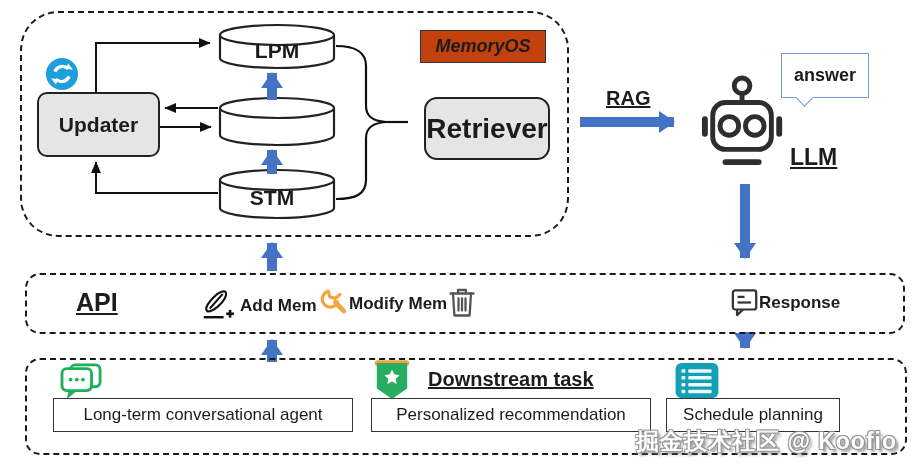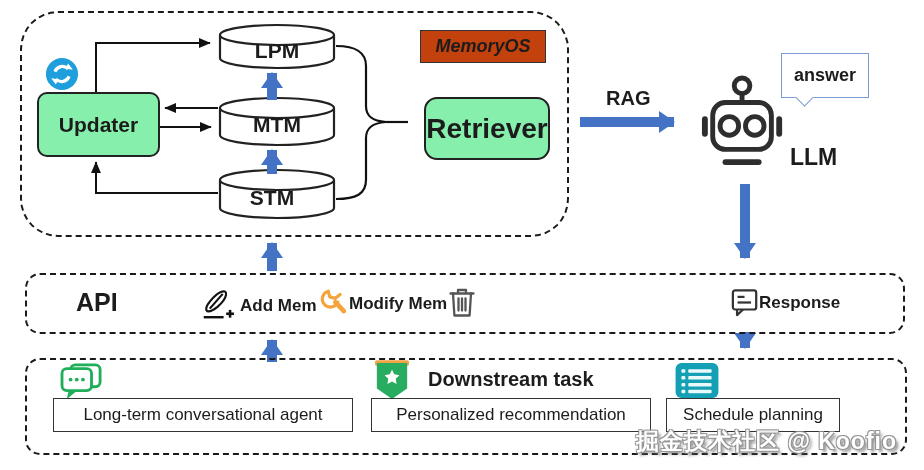--- a/index.html
+++ b/index.html
@@ -5,27 +5,27 @@
   :root{
     --blue:#4472C4; --ink:#1c1c1c; --line:#222;
   }
   html,body{margin:0;padding:0;background:#fff;}
   #stage{
     position:relative;width:924px;height:470px;background:#fff;overflow:hidden;
     font-family:"Liberation Sans",sans-serif;color:var(--ink);
   }
   .abs{position:absolute;}
   .dashed{border:2.5px dashed #1a1a1a;background:transparent;}
-  .solidbox{border:2px solid #222;background:#86efac;border-radius:10px;
+  .solidbox{border:2px solid #222;background:#e5e5e5;border-radius:10px;
     display:flex;align-items:center;justify-content:center;font-weight:bold;}
   .cyl-label{width:114px;text-align:center;font-weight:bold;font-size:21px;}
   .taskbox{border:1.6px solid #333;background:#fff;display:flex;align-items:center;
     justify-content:center;font-size:17px;height:32px;}
   .apitem{display:flex;align-items:center;gap:0;font-weight:bold;font-size:17px;}
-  .bigtitle{font-weight:bold;}
+  .bigtitle{font-weight:bold;text-decoration:underline;}
   #watermark{
     font-weight:bold;font-size:23px;color:#ffffff;opacity:.92;letter-spacing:1px;
     text-shadow:-1px -1px 0 #8d8d8d,1px -1px 0 #8d8d8d,-1px 1px 0 #8d8d8d,
                  1px 1px 0 #8d8d8d,3px 3px 3px rgba(90,90,90,.75);
     white-space:nowrap;
     text-align:center;
   }
   #answer-box{
     border:1.6px solid #7b9bd2;background:#fff;display:flex;align-items:center;
     justify-content:center;font-weight:bold;font-size:18px;
@@ -93,21 +93,20 @@
       <path d="M10.5 15.5 a8.5 8.5 0 0 1 14 -3" fill="none" stroke="#fff" stroke-width="3.4"></path>
       <polygon points="21.5,12.5 29.5,13.5 24.5,7" fill="#fff"></polygon>
     </g>
   </svg>
 
   <div class="abs solidbox" style="left:37px;top:92px;width:119px;height:61px;font-size:21px">
     <span>Updater</span>
   </div>
 
   <div class="abs cyl-label" style="left:220px;top:39px">LPM</div>
-  <div class="abs cyl-label" style="left:220px;top:113px">MTM</div>
   <div class="abs cyl-label" style="left:215px;top:186px">STM</div>
 
   <div class="abs" style="left:420px;top:30px;width:124px;height:31px;background:#c2410c;border:1.6px solid #333;display:flex;align-items:center;justify-content:center;font-weight:bold;font-style:italic;font-size:18px">
     <span>MemoryOS</span>
   </div>
 
   <div class="abs solidbox" style="left:424px;top:97px;width:122px;height:59px;font-size:28px;border-radius:13px">
     <span>Retriever</span>
   </div>
 

